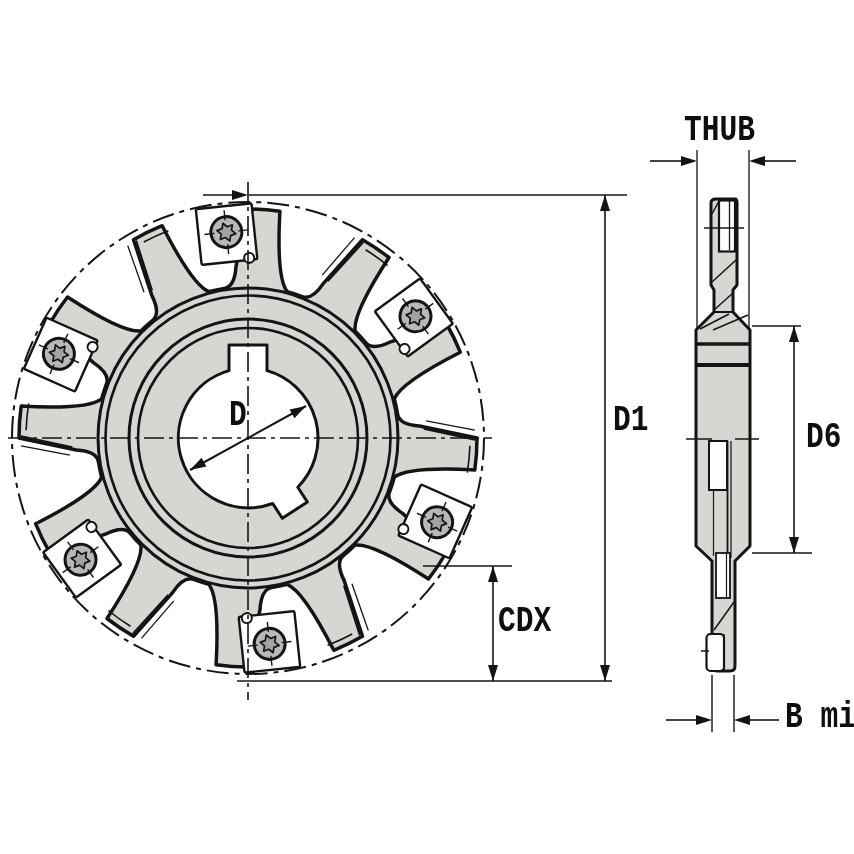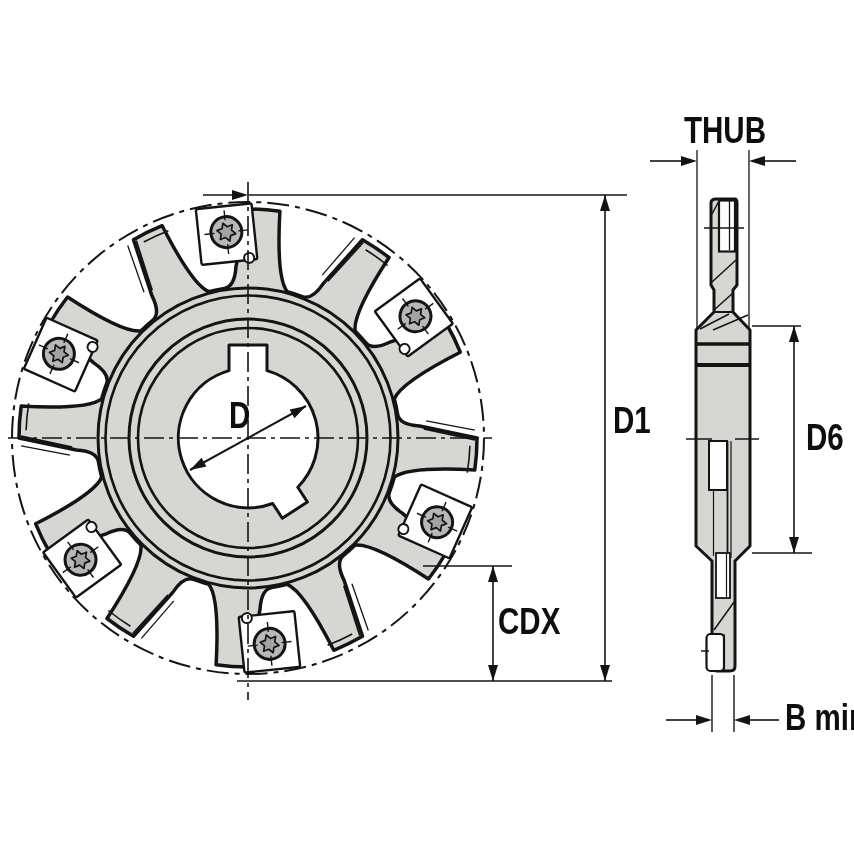--- a/index.html
+++ b/index.html
@@ -1,17 +1,17 @@
 <!DOCTYPE html>
 <html><head>
 <meta charset="utf-8">
 <style>
   html,body{margin:0;padding:0;background:#ffffff;}
   .stage{position:relative;width:854px;height:854px;background:#fff;overflow:hidden;
-         font-family:Liberation Sans, sans-serif;}
+         font-family:Liberation Mono, monospace;}
   .stage svg{position:absolute;left:0;top:0;}
   .lbl{position:absolute;font-weight:bold;font-size:36px;line-height:1;color:#0e0e0e;
        transform:scale(0.82,1);transform-origin:left top;white-space:nowrap;}
 </style>
 </head>
 <body>
 
 <div class="stage">
   <svg id="dwg" width="854" height="854" viewBox="0 0 854 854">
     <g id="front-view">

